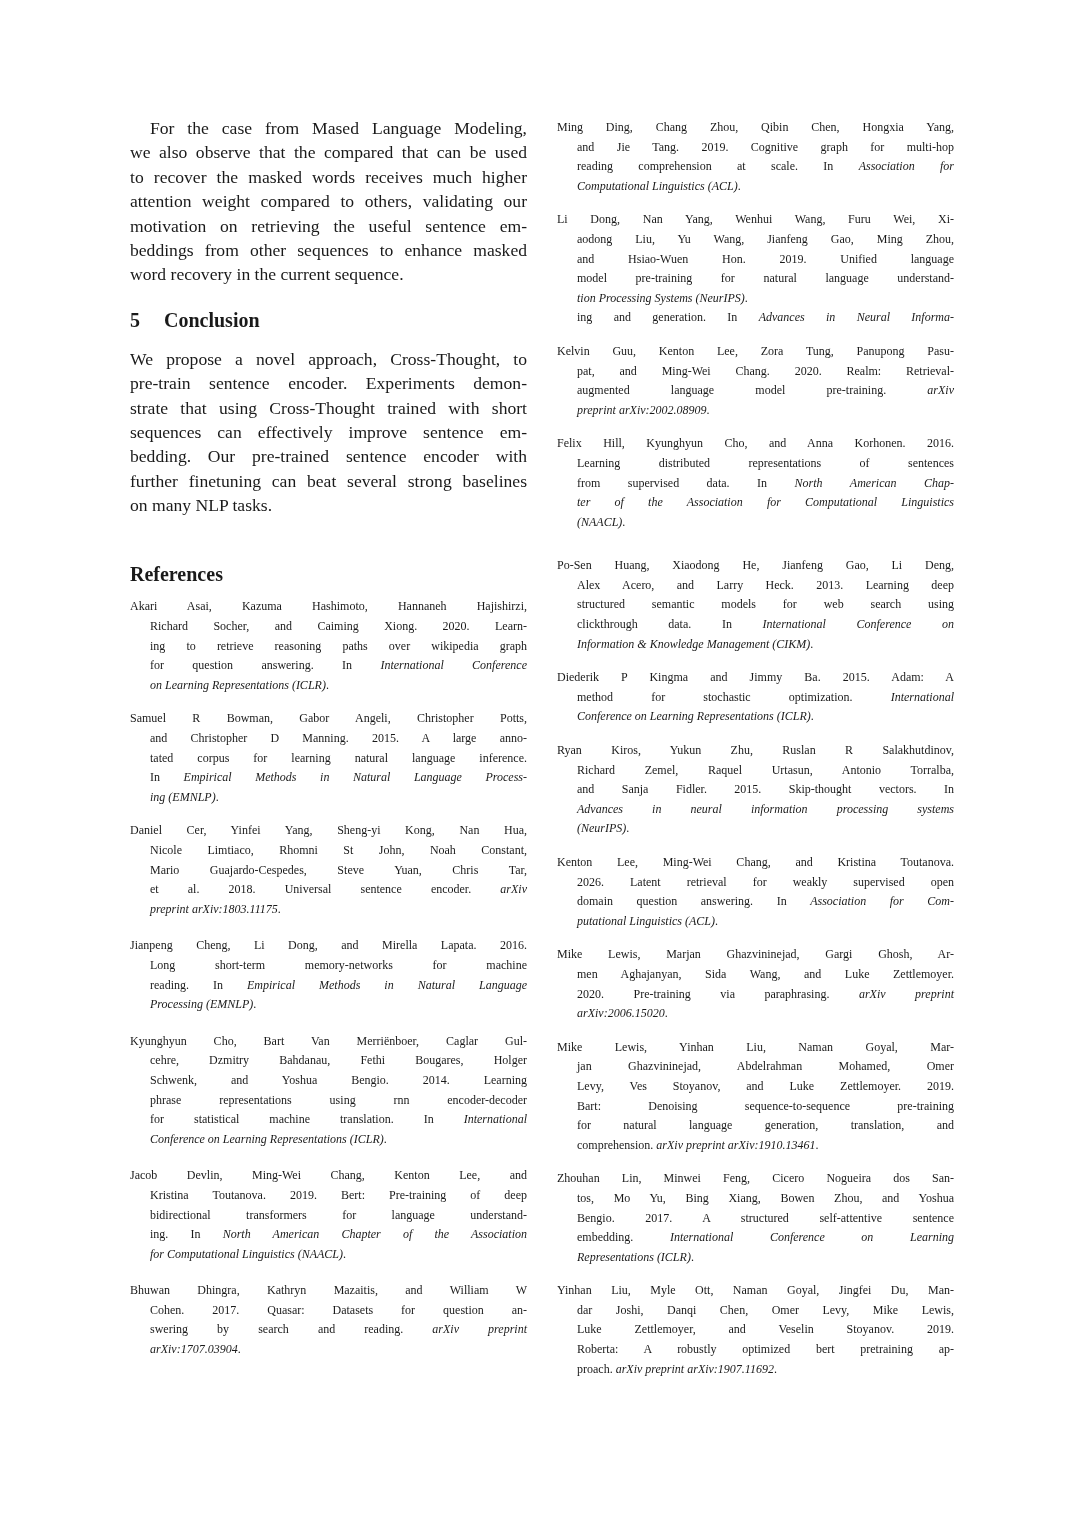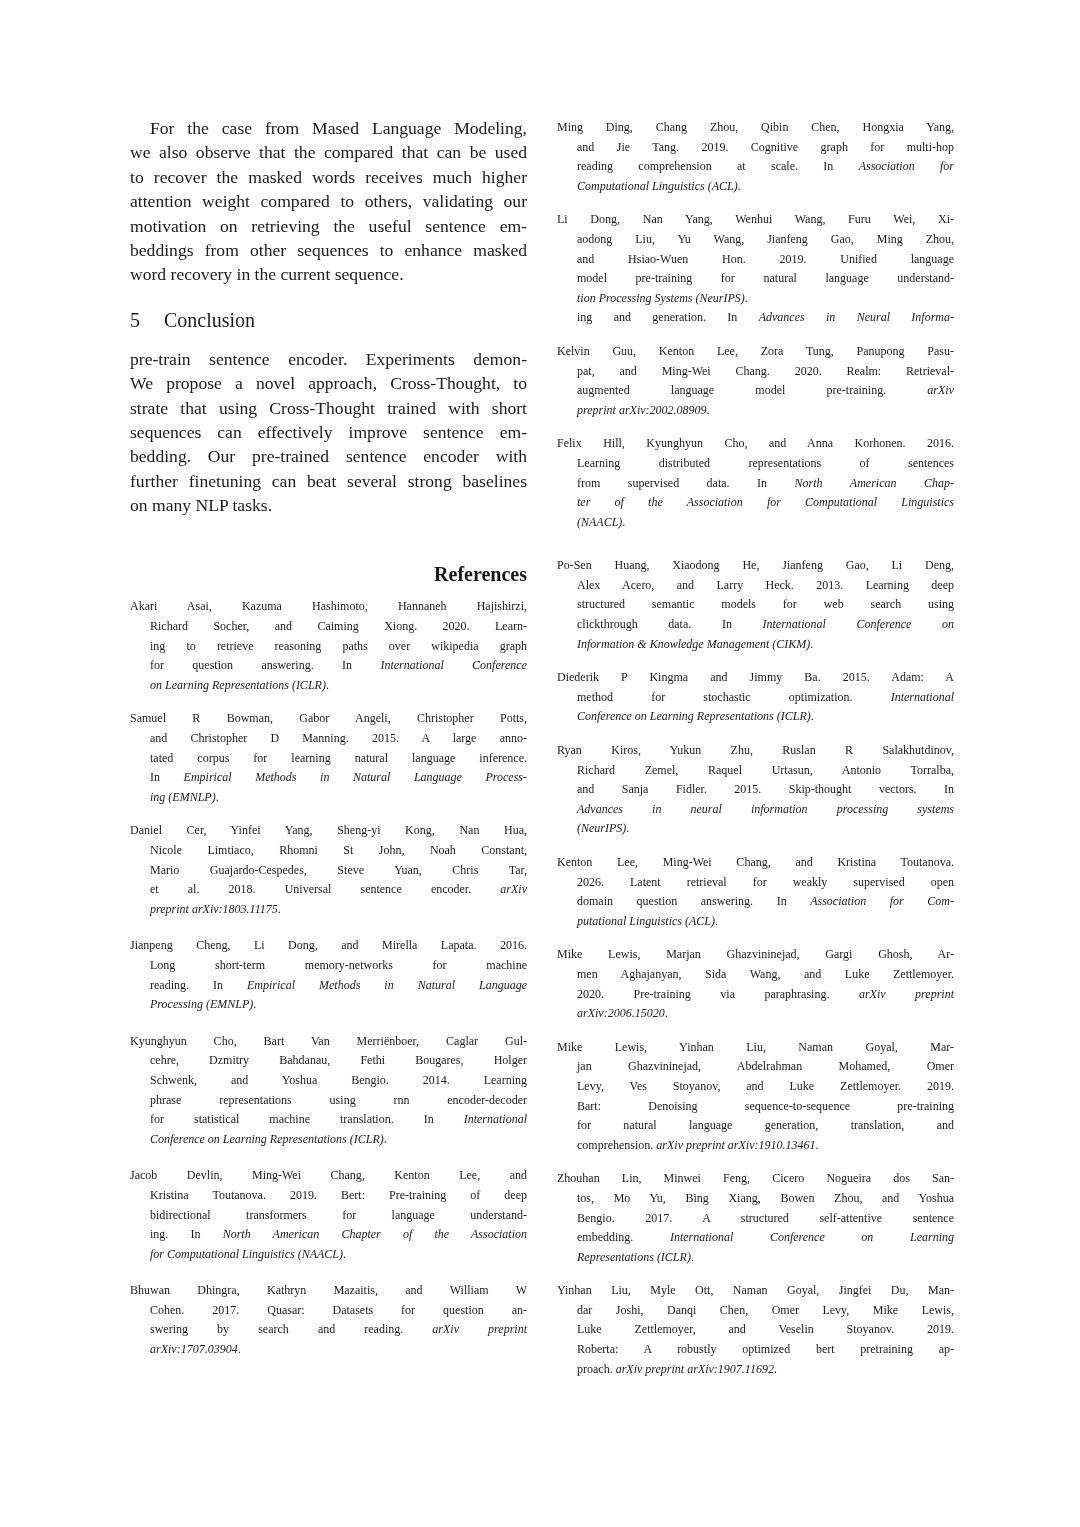--- a/index.html
+++ b/index.html
@@ -5,23 +5,23 @@
   html, body { margin: 0; padding: 0; background: #ffffff; }
   body { width: 1080px; height: 1527px; position: relative; overflow: hidden;
          font-family: "Liberation Serif", "DejaVu Serif", serif; color: #1a1a1a; }
   .col { position: absolute; top: 116px; width: 397px; }
   .col-left { left: 130px; }
   .col-right { left: 557px; }
   .para { font-size: 17.6px; line-height: 24.4px; margin: 0; }
   .line { display: block; text-align: justify; text-align-last: justify; white-space: nowrap; height: 24.4px; }
   .line.last { text-align-last: left; }
   .indent-first { padding-left: 20px; }
-  h2.section { font-size: 20px; font-weight: normal; margin: 0; line-height: 26px; }
+  h2.section { font-size: 20px; font-weight: bold; margin: 0; line-height: 26px; }
   h2.section .num { display: inline-block; width: 34px; }
-  h2.refs-title { font-size: 20px; font-weight: bold; margin: 0; line-height: 26px; text-align: right; }
+  h2.refs-title { font-size: 20px; font-weight: bold; margin: 0; line-height: 26px; }
   .ref { font-size: 12px; line-height: 19.6px; margin: 0; }
   .ref .rl { display: block; text-align: justify; text-align-last: justify; white-space: nowrap; height: 19.6px; }
   .ref .rl.cont { padding-left: 20px; }
   .ref .rl.last { text-align-last: left; }
   .ref i { font-style: italic; }
 </style>
 </head>
 <body>
 
 <div class="col col-left">
@@ -32,22 +32,22 @@
       <span class="line">attention weight compared to others, validating our</span>
       <span class="line">motivation on retrieving the useful sentence em-</span>
       <span class="line">beddings from other sequences to enhance masked</span>
       <span class="line last">word recovery in the current sequence.</span>
     </div>
 
   <h2 class="section" style="margin-bottom:14px;">
     <span class="num">5</span><span>Conclusion</span>
   </h2>
   <div class="para" style="margin-bottom:44px;">
+      <span class="line">We propose a novel approach, Cross-Thought, to</span>
       <span class="line">pre-train sentence encoder.  Experiments demon-</span>
-      <span class="line">We propose a novel approach, Cross-Thought, to</span>
       <span class="line">strate that using Cross-Thought trained with short</span>
       <span class="line">sequences can effectively improve sentence em-</span>
       <span class="line">bedding.  Our pre-trained sentence encoder with</span>
       <span class="line">further finetuning can beat several strong baselines</span>
       <span class="line last">on many NLP tasks.</span>
     </div>
 
   <h2 class="refs-title" style="margin-bottom:10px;">References</h2>
   <div>
       <div class="ref" style="margin-bottom: 14px;">

